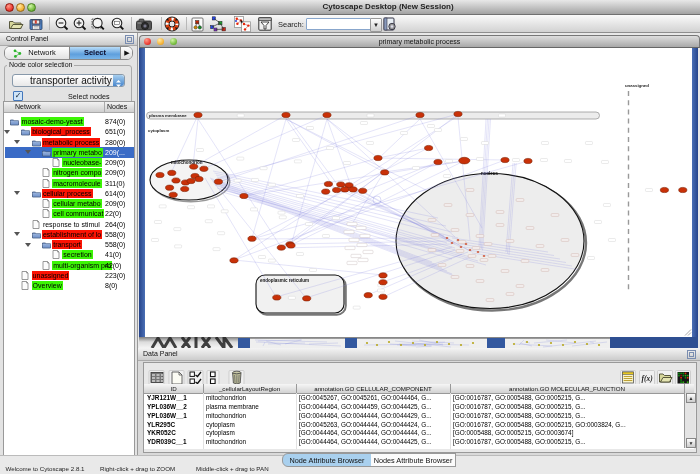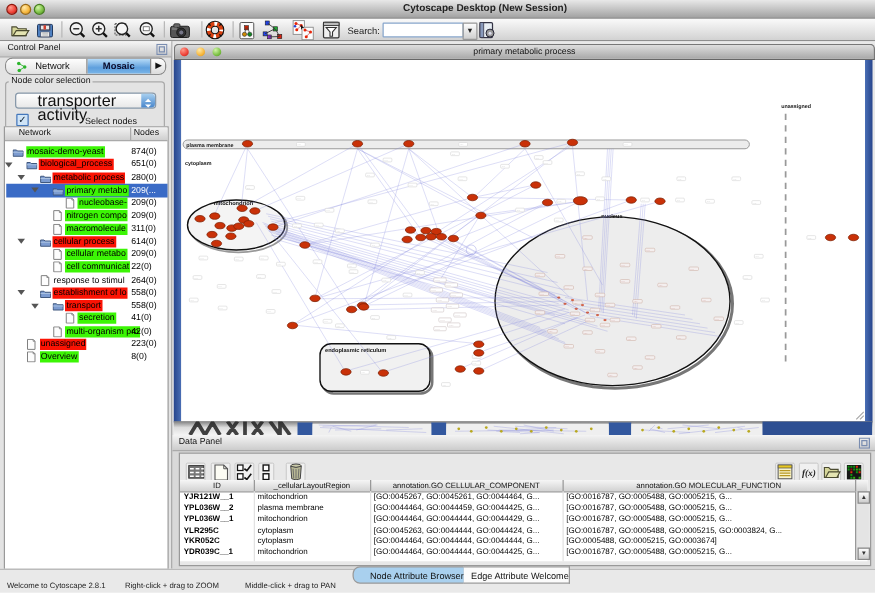--- a/index.html
+++ b/index.html
@@ -19,21 +19,21 @@
   #cp{left:0;top:33px;width:137px;height:422px;background:#e3e3e3;border-right:1px solid #9a9a9a;}
   #cphead{left:0;top:0;width:137px;height:12px;background:linear-gradient(#f6f6f6,#cacaca);border-bottom:1px solid #aaa;}
   #cphead{font-size:7px;color:#111;line-height:12px;}#cphead span{margin-left:6px;}
   #tabctl{left:4px;top:13px;width:127px;height:12px;border:1px solid #8a8a8a;border-radius:6px;background:#fdfdfd;overflow:hidden;}
   #tabnet{position:absolute;left:0;top:0;width:64px;height:12px;font-size:7.5px;color:#111;text-align:center;line-height:12px;background:linear-gradient(#fefefe,#e2e2e2);}
   #tabmos{position:absolute;left:64px;top:0;width:50px;height:12px;font-size:7.5px;font-weight:bold;color:#0a0a2a;text-align:center;line-height:12px;background:linear-gradient(#b8dcf8,#5e9fdd 60%,#7ab5e8);border-left:1px solid #8a8a8a;}
   #tabarr{position:absolute;left:115px;top:0;width:12px;height:12px;background:linear-gradient(#fefefe,#dcdcdc);border-left:1px solid #8a8a8a;font-size:7px;line-height:12px;text-align:center;color:#111;}
   #grpbox{left:4px;top:32px;width:126px;height:44px;border:1px solid #aaa;border-radius:3px;}
   #grplbl{left:7px;top:28px;font-size:7px;color:#111;background:#e3e3e3;padding:0 2px;}
   #combo{left:12px;top:41px;width:111px;height:11px;background:linear-gradient(#ffffff,#e8e8e8);border:1px solid #8899aa;border-radius:3px;}
-  #combo .ct{position:absolute;left:17px;top:0;font-size:13px;color:#111;line-height:11px;}
+  #combo .ct{position:absolute;left:17px;top:0;font-size:10px;color:#111;line-height:11px;}
   #combostep{position:absolute;right:0;top:0;width:11px;height:11px;border-radius:0 3px 3px 0;background:linear-gradient(#a8d0f0,#4886cc);}
   #checkbox{left:13px;top:58px;width:8px;height:8px;background:#cfe4f7;border:1px solid #4477bb;border-radius:1px;font-size:8px;line-height:8px;color:#123;text-align:center;}
   #checklbl{left:26px;top:58.5px;font-size:7.2px;color:#111;margin-left:42px;}
   #treebox{left:3px;top:68px;width:130px;height:353px;background:#fff;border:1px solid #999;}
   #treehead{position:absolute;left:0;top:0;width:130px;height:10px;background:linear-gradient(#f2f2f2,#cfcfcf);border-bottom:1px solid #aaa;font-size:7px;color:#111;}
   .trow{position:absolute;height:10px;font-size:7px;color:#000;white-space:nowrap;}
   .trow .lbl{position:absolute;top:0;height:9px;line-height:9.5px;padding:0 1px;}
   .trow .val{position:absolute;left:100px;top:0;line-height:10px;}
   .gbg{background:#3cf505;}
   .rbg{background:#fb1304;}
@@ -51,21 +51,21 @@
   #dp{left:138px;top:348px;width:562px;height:107px;background:#d9d9d9;}
   #dphead{position:absolute;left:0;top:0;width:562px;height:12px;background:linear-gradient(#f4f4f4,#cccccc);border-bottom:1px solid #aaa;}
   #dphead{font-size:7px;color:#111;line-height:12px;}#dphead span{margin-left:5px;}
   #dpinner{position:absolute;left:5px;top:14px;width:552px;height:89px;background:#e8e8e8;border:1px solid #999;}
   #dptable{position:absolute;left:0px;top:21px;width:550px;height:65px;background:#fff;}
   #dptablehead{position:absolute;left:0;top:0;width:550px;height:9px;background:linear-gradient(#f6f6f6,#d2d2d2);border-bottom:1px solid #999;font-size:6.2px;color:#111;}
   .drow{position:absolute;left:0;width:550px;height:8.8px;font-size:6.4px;color:#000;white-space:nowrap;}
   .dcol{position:absolute;top:0;line-height:8.8px;overflow:hidden;}
   
   #bottombar{left:0;top:455px;width:700px;height:19px;background:#e9e9e9;border-top:1px solid #bbb;}
-  .tabseg{position:absolute;top:453px;height:12px;font-size:7.3px;color:#111;text-align:right;line-height:13px;border:1px solid #999;background:#fbfbfb;}
+  .tabseg{position:absolute;top:453px;height:12px;font-size:7.3px;color:#111;text-align:center;line-height:13px;border:1px solid #999;background:#fbfbfb;}
   #tabseg1{left:282px;width:88px;border-radius:6px 0 0 6px;background:#a9d0ee;}
   #tabseg2{left:371px;width:84px;border-left:none;}
   #tabseg3{left:456px;width:121px;border-left:none;border-radius:0 6px 6px 0;}
   .status{position:absolute;top:465px;font-size:6.2px;color:#222;}
 </style>
 </head>
 <body>
 <div id="root">
 
   <div id="macbar" class="abs">
@@ -199,21 +199,21 @@
         </svg>
     </div>
     <div id="tabctl" class="abs">
       <div id="tabnet"><svg style="position:absolute;left:8px;top:2px" width="9" height="9" viewBox="0 0 9 9">
             <circle cx="2" cy="1.8" r="1.4" fill="#2db52d"></circle>
             <circle cx="6.8" cy="4.5" r="1.4" fill="#2db52d"></circle>
             <circle cx="2.4" cy="7.4" r="1.4" fill="#2db52d"></circle>
             <line x1="2" y1="1.8" x2="6.8" y2="4.5" stroke="#2db52d" stroke-width="0.7"></line>
             <line x1="2.4" y1="7.4" x2="6.8" y2="4.5" stroke="#2db52d" stroke-width="0.7"></line>
           </svg><span style="margin-left:10px">Network</span></div>
-      <div id="tabmos">Mosaic</div>
+      <div id="tabmos">Select</div>
       <div id="tabarr">▶</div>
     </div>
     <div id="grpbox" class="abs"></div>
     <div id="grplbl" class="abs">Node color selection</div>
     <div id="combo" class="abs">
         <div class="ct">transporter activity</div>
       <div id="combostep"><svg width="11" height="11" viewBox="0 0 11 11">
             <path d="M5.5 2 L8 4.5 L3 4.5 Z" fill="#fff"></path>
             <path d="M5.5 9 L8 6.5 L3 6.5 Z" fill="#fff"></path>
           </svg></div>
@@ -1087,17 +1087,17 @@
               <div style="position:absolute;left:1px;top:0px;width:8px;height:8px;background:linear-gradient(#fdfdfd,#ccc);border:0.5px solid #888;font-size:5px;text-align:center;line-height:8px;color:#333">▲</div>
               <div style="position:absolute;left:1px;bottom:0px;width:8px;height:8px;background:linear-gradient(#fdfdfd,#ccc);border:0.5px solid #888;font-size:5px;text-align:center;line-height:8px;color:#333">▼</div>
             </div>
           </div>
       </div>
     </div>
   </div>
 
   <div id="bottombar" class="abs"></div>
   <div id="tabseg1" class="tabseg">Node Attribute Browser</div>
-  <div id="tabseg2" class="tabseg">Edge Attribute Welcome</div>
+  <div id="tabseg2" class="tabseg">Nodes Attribute Browser</div>
   <div class="status" style="left:5.5px">Welcome to Cytoscape 2.8.1</div>
   <div class="status" style="left:100px">Right-click + drag to ZOOM</div>
   <div class="status" style="left:196px">Middle-click + drag to PAN</div>
 </div>
 
 </body></html>

